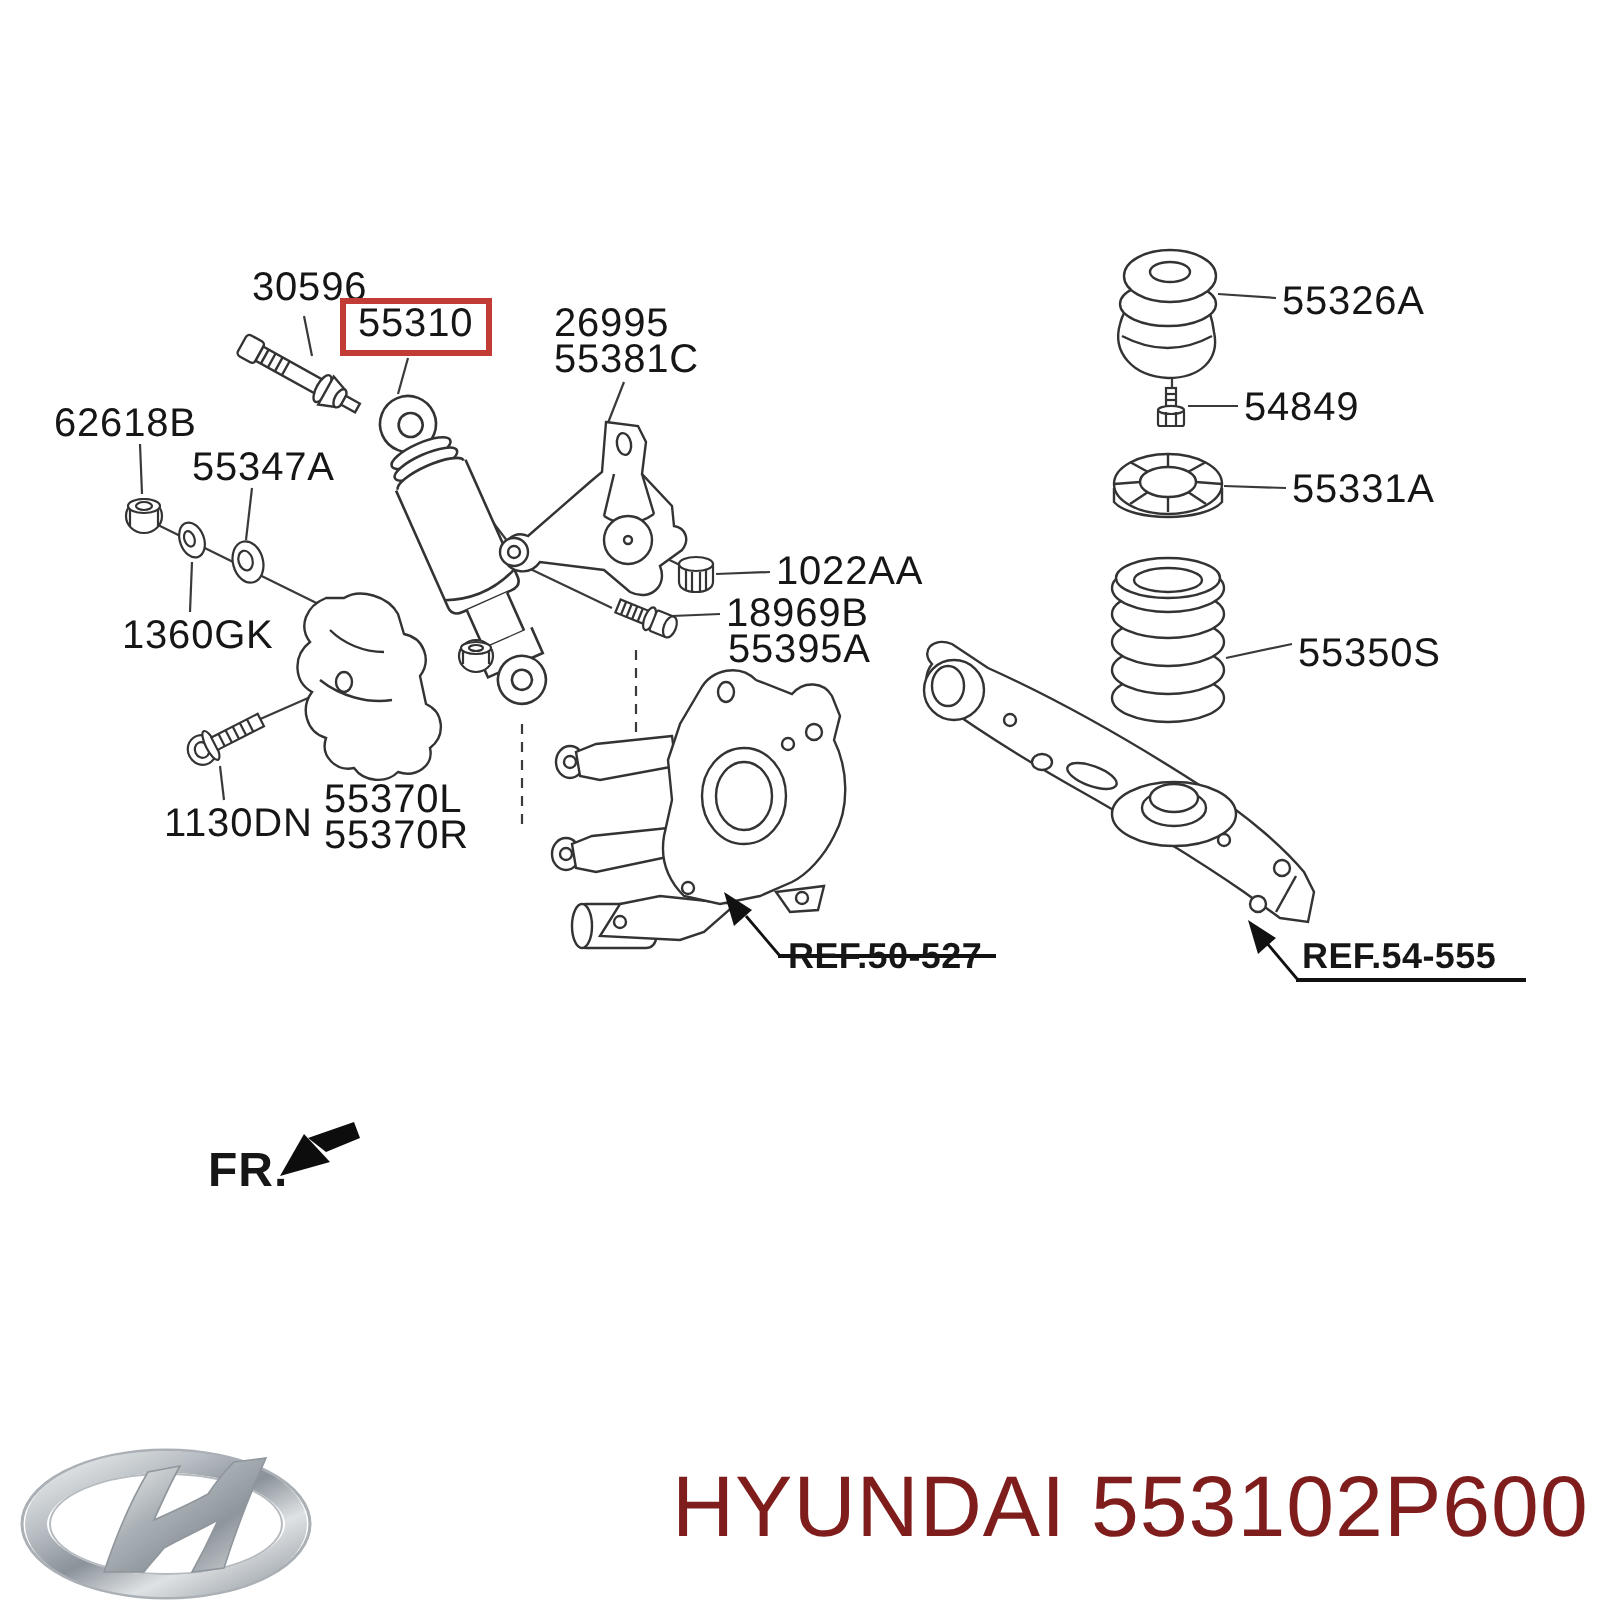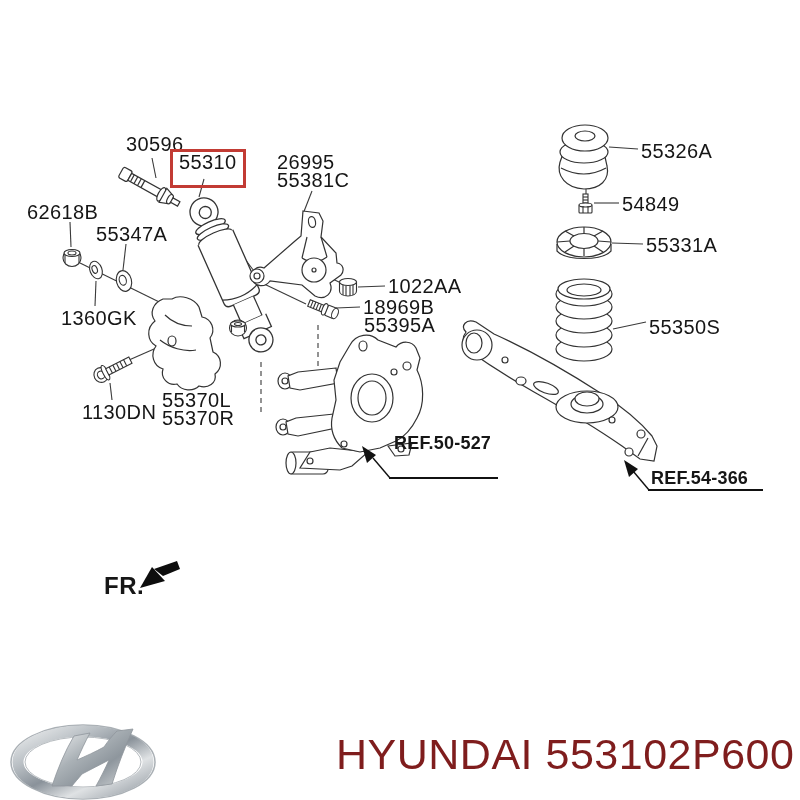--- a/index.html
+++ b/index.html
@@ -1,21 +1,21 @@
 <!DOCTYPE html>
 <html><head>
 <meta charset="utf-8">
 <style>
   html,body{margin:0;padding:0;background:#ffffff;}
   .stage{position:relative;width:800px;height:800px;background:#ffffff;
          font-family:"Liberation Sans",sans-serif;overflow:hidden;}
   svg.art{position:absolute;left:0;top:0;}
   .label{position:absolute;color:#161616;font-size:20px;line-height:1.08;
          letter-spacing:.4px;white-space:nowrap;}
-  .highlight{border:3px solid #c23b34;padding:0 6px 11px 6px;}
+  .highlight{border:3px solid #c23b34;padding:0 6px 1px 6px;}
   .ref{font-weight:700;font-size:18px;letter-spacing:.2px;}
   .fr{font-weight:700;font-size:24px;letter-spacing:.5px;text-align:center;}
   .caption{position:absolute;left:336px;top:730px;font-size:43px;color:#7f1d1d;
            letter-spacing:.5px;white-space:nowrap;}
 </style>
 </head>
 <body>
 
 <div class="stage">
 
@@ -292,18 +292,18 @@
   <div class="label" style="left:82px;top:402px">1130DN</div>
   <div class="label" style="left:162px;top:390px">55370L</div>
   <div class="label" style="left:162px;top:408px">55370R</div>
   <div class="label" style="left:388px;top:276px">1022AA</div>
   <div class="label" style="left:363px;top:297px">18969B</div>
   <div class="label" style="left:364px;top:315px">55395A</div>
   <div class="label" style="left:641px;top:141px">55326A</div>
   <div class="label" style="left:622px;top:194px">54849</div>
   <div class="label" style="left:646px;top:235px">55331A</div>
   <div class="label" style="left:649px;top:317px">55350S</div>
-  <div class="label ref" style="left:394px;top:434px">REF.50-527</div>
-  <div class="label ref" style="left:651px;top:469px">REF.54-366</div>
+  <div class="label ref" style="left:394px;top:469px">REF.50-527</div>
+  <div class="label ref" style="left:651px;top:469px">REF.54-555</div>
   <div class="label fr" style="left:104px;top:573px">FR.</div>
 
   <div class="caption">HYUNDAI 553102P600</div>
 </div>
 
 </body></html>

